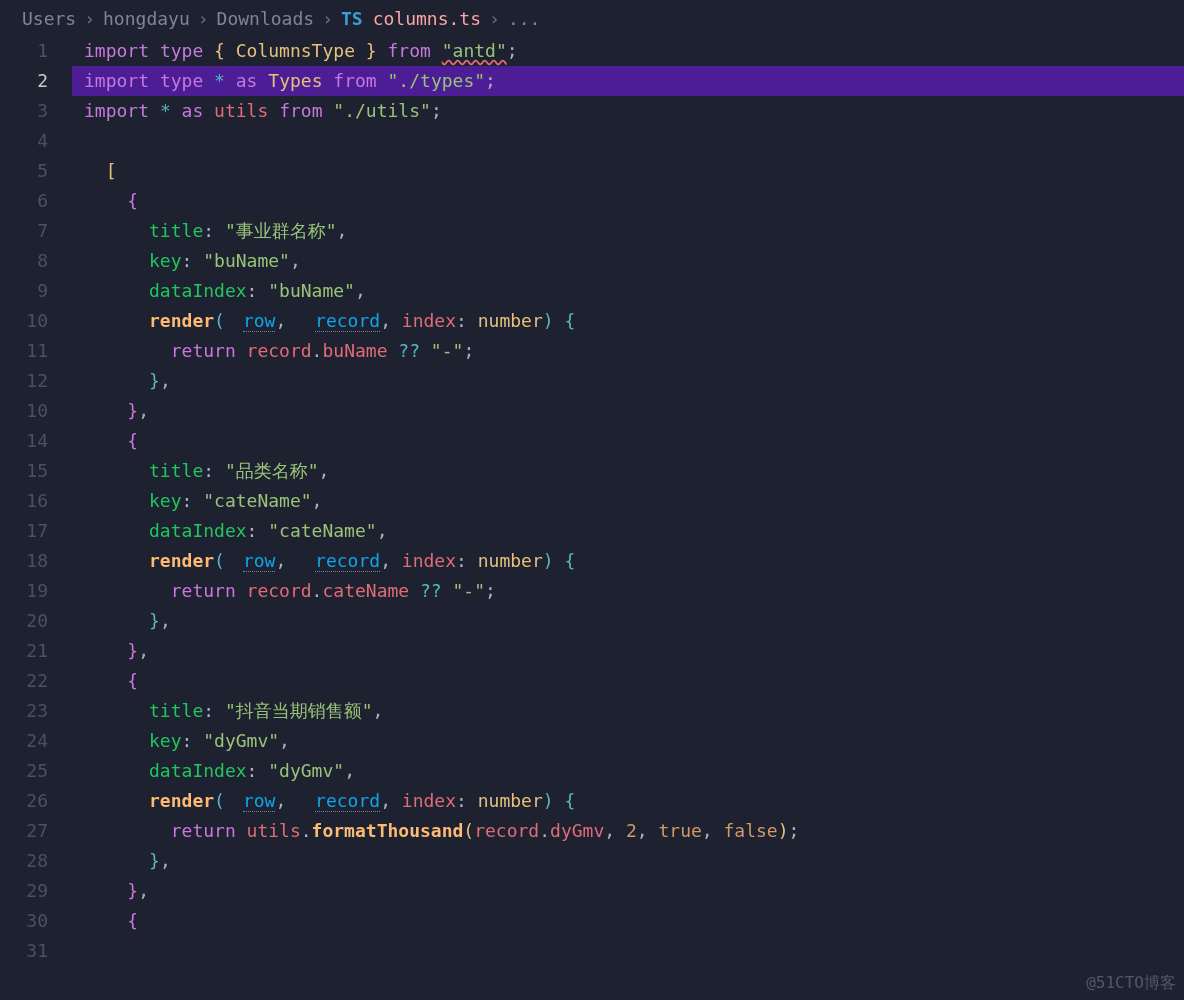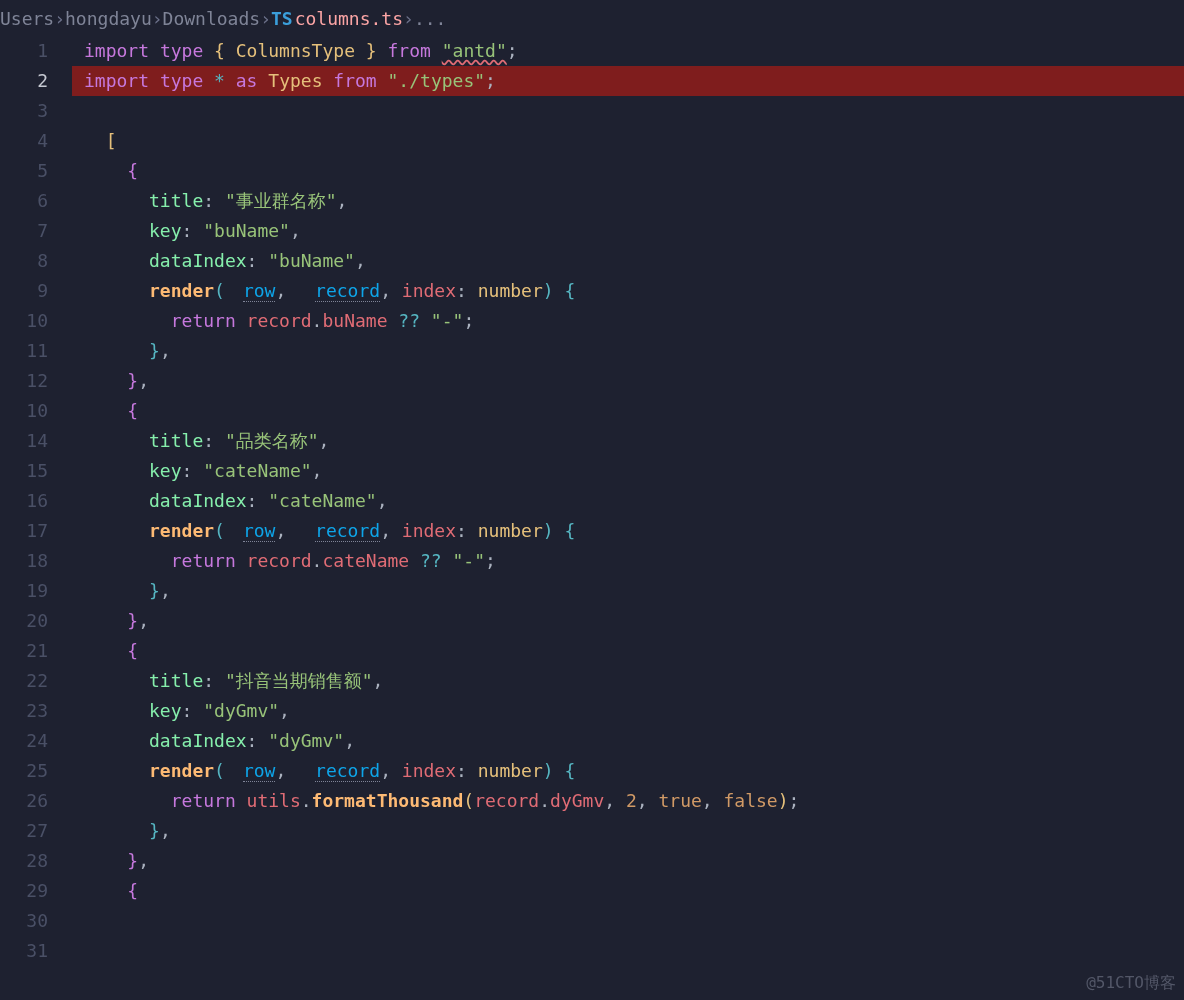--- a/index.html
+++ b/index.html
@@ -8,21 +8,22 @@
     font-family: "Menlo", "Consolas", monospace;
     font-size: 18px;
     color: #abb2bf;
     width: 1184px;
     height: 1000px;
     overflow: hidden;
   }
   .breadcrumbs {
     display: flex;
     align-items: center;
-    padding: 4px 0;
+    gap: 8px;
+    padding: 4px 22px;
     height: 36px;
     color: #7f8497;
     font-size: 18px;
   }
   .breadcrumbs .crumb { color: #7f8497; }
   .breadcrumbs .sep { color: #6b7089; }
   .ts-badge {
     color: #3b9eda;
     font-weight: bold;
     font-size: 18px;
@@ -50,31 +51,31 @@
     flex: 1;
     position: relative;
   }
   .line {
     height: 30px;
     line-height: 30px;
     white-space: pre;
     padding-left: 12px;
   }
   .line.active {
-    background: #7f1d1d;
+    background: #4c1d95;
   }
   
   .kw   { color: #c678dd; } 
   .ret  { color: #c678dd; }
   .str  { color: #98c379; }
   .str-err { color: #98c379; text-decoration: underline wavy #e06c75; text-underline-offset: 2px;}
   .fn   { color: #fdba74; font-weight: bold; }
   .id   { color: #e5c07b; }
   .var  { color: #e06c75; }
-  .propkey { color: #86efac; }
+  .propkey { color: #22c55e; }
   .num  { color: #d19a66; }
   .bool { color: #d19a66; }
   .punct{ color: #abb2bf; }
   .op   { color: #56b6c2; }
   .pale { color: #abb2bf; }
   .type { color: #e5c07b; }
   .param{ color: #e06c75; }
   .param-hint{ color: #0ea5e9; border-bottom: 1px dotted #7f8497; margin-left: 18px;}
   .brace-y { color: #e5c07b; }
   .brace-p { color: #c678dd; }
@@ -136,20 +137,21 @@
       <div class="gln">29</div>
       <div class="gln">30</div>
       <div class="gln">31</div>
     </div>
   <div class="code">
 
     <div class="line"><span class="kw">import</span> <span class="kw">type</span> <span class="brace-y">{</span> <span class="id">ColumnsType</span> <span class="brace-y">}</span> <span class="kw">from</span> <span class="str-err">"antd"</span><span class="punct">;</span></div>
 
     <div class="line active"><span class="kw">import</span> <span class="kw">type</span> <span class="op">*</span> <span class="kw">as</span> <span class="id">Types</span> <span class="kw">from</span> <span class="str">"./types"</span><span class="punct">;</span></div>
 
+    <div class="line"><span class="kw">import</span> <span class="op">*</span> <span class="kw">as</span> <span class="var">utils</span> <span class="kw">from</span> <span class="str">"./utils"</span><span class="punct">;</span></div>
 
     <div class="line"></div>
 
 
     <div class="line">  <span class="brace-y">[</span></div>
 
     <div class="line">    <span class="brace-p">{</span></div>
 
     <div class="line">      <span class="propkey">title</span><span class="punct">:</span> <span class="str">"事业群名称"</span><span class="punct">,</span></div>
 

